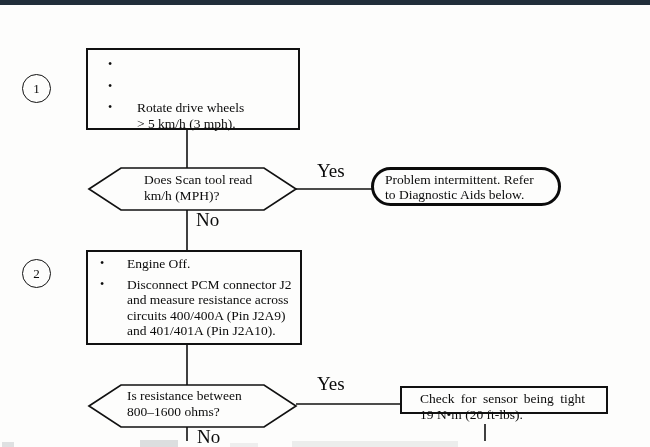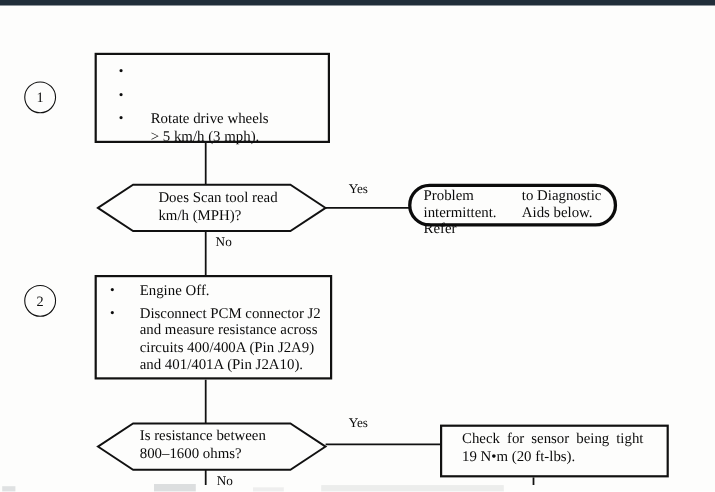--- a/index.html
+++ b/index.html
@@ -16,36 +16,36 @@
     font-size:13px;line-height:1;background:#fdfdfc;
   }
   .circle1{left:22px;top:74px;}
   .circle2{left:22px;top:259px;}
   .actionbox{
     position:absolute;border:2px solid #111;background:#fdfdfc;box-sizing:border-box;
     font-size:13.5px;line-height:15.5px;
   }
   .box1{left:86px;top:48px;width:214px;height:82px;padding:7px 6px 4px 20px;}
   .box2{left:86px;top:250px;width:216px;height:95px;padding:4px 4px 2px 12px;}
-  .box3{left:400px;top:386px;width:208px;height:48px;padding:3px 6px 2px 18px;}
+  .box3{left:400px;top:386px;width:208px;height:28px;padding:3px 6px 2px 18px;}
   .bullet-item{display:flex;margin-bottom:6px;}
   .box2 .bullet-item{margin-bottom:5px;}
   .bullet-glyph{width:29px;flex:0 0 29px;font-size:12px;}
   .box2 .bullet-glyph{width:27px;flex:0 0 27px;}
   .btext{flex:1;}
   .hextext{position:absolute;font-size:13.5px;line-height:15.5px;font-family:Liberation Serif, serif;}
   .hex1text{left:144px;top:172px;}
   .hex2text{left:127px;top:388px;}
   .ovalshape{
     position:absolute;left:371px;top:167px;width:190px;height:39px;
     border:3px solid #0b0b0b;border-radius:20px;box-sizing:border-box;
-    background:#fdfdfc;display:flex;flex-direction:row;justify-content:center;
+    background:#fdfdfc;display:flex;flex-direction:column;justify-content:center;
     padding-left:11px;font-size:13.5px;line-height:15px;
   }
-  .yn{position:absolute;font-size:12px;line-height:14px;}
+  .yn{position:absolute;font-size:19px;line-height:14px;}
   .yes1{left:317px;top:164px;}
   .no1{left:196px;top:213px;}
   .yes2{left:317px;top:377px;}
   .no2{left:197px;top:430px;}
   .wide1{word-spacing:3px;}
   .artifact{position:absolute;background:#e3e4e4;}
   .a1{left:2px;top:442px;width:12px;height:5px;background:#dfe1e2;}
   .a2{left:140px;top:440px;width:38px;height:7px;background:#dcdedf;}
   .a3{left:292px;top:441px;width:166px;height:6px;background:#ecedec;}
   .a4{left:230px;top:443px;width:28px;height:4px;background:#eeeeee;}

